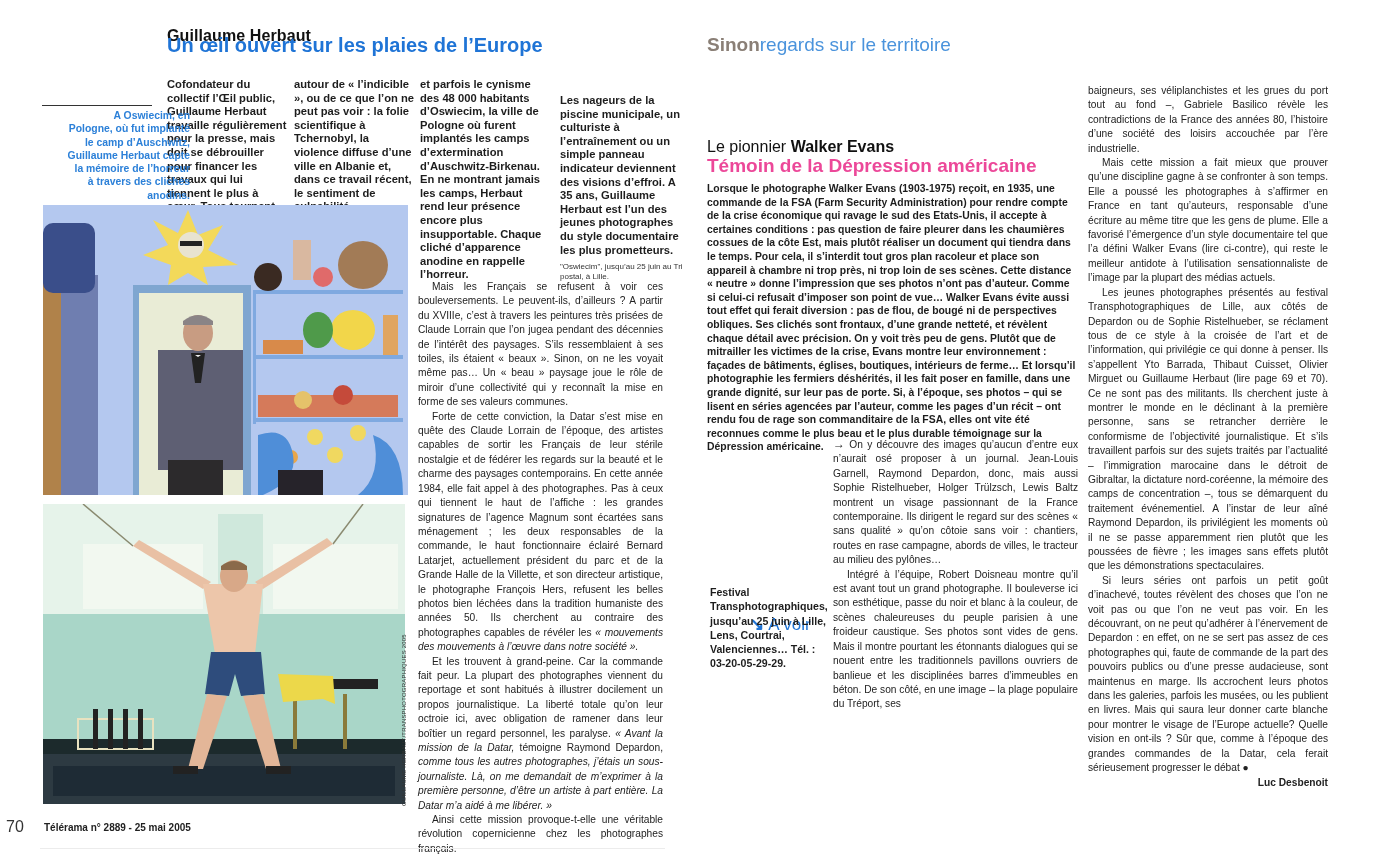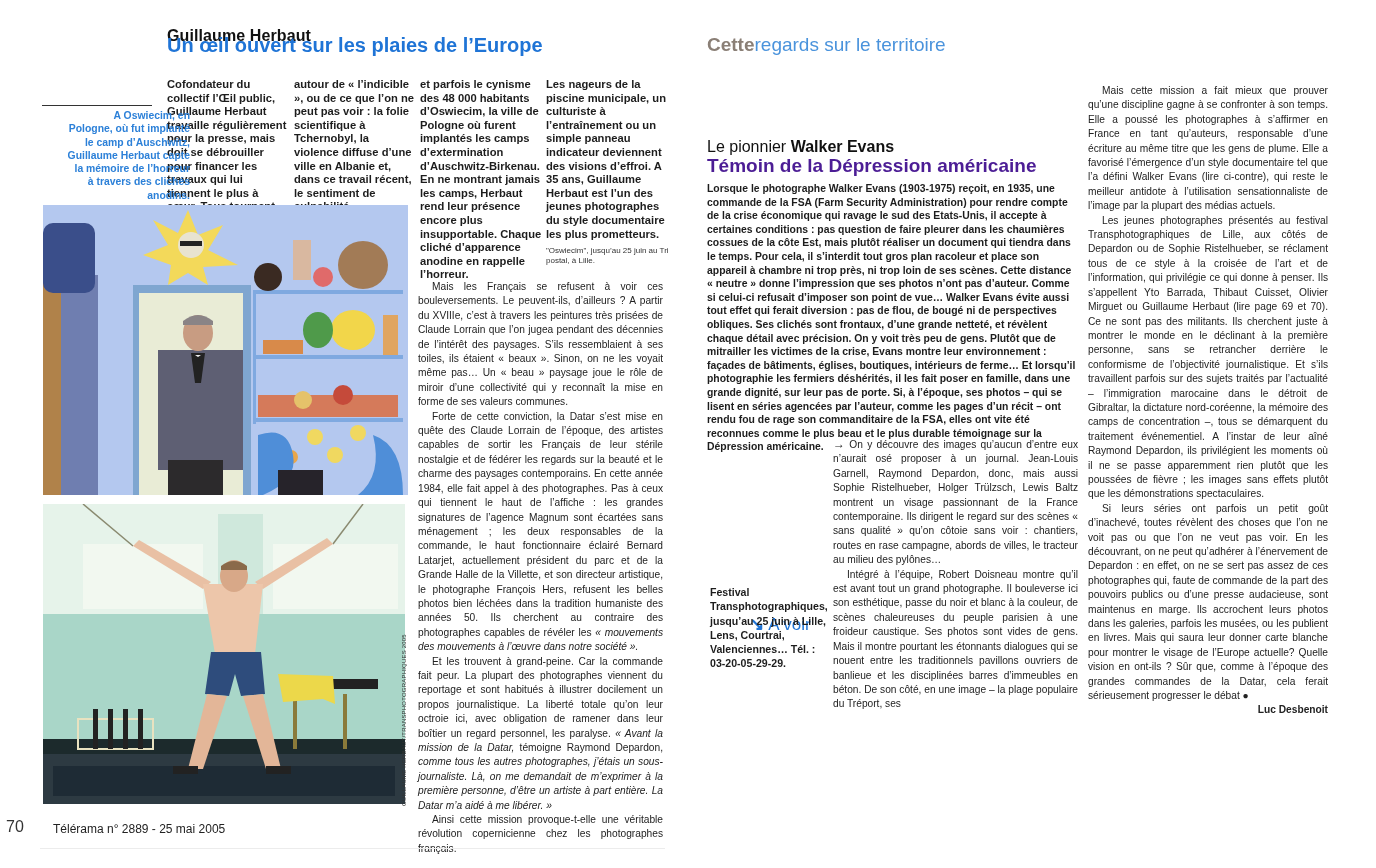--- a/index.html
+++ b/index.html
@@ -8,48 +8,48 @@
   .abs { position:absolute; }
   p { margin:0; }
 
   
   #author-name { left:167px; top:27px; font-size:16px; font-weight:bold; color:#111; letter-spacing:0.1px; }
   #left-headline { left:167px; top:34px; font-size:20px; font-weight:bold; color:#1f74d6; }
   .intro-col { position:absolute; top:78px; font-size:11.2px; font-weight:bold; line-height:13.6px; color:#1d1d1d; }
   #intro-col-1 { left:167px; width:122px; }
   #intro-col-2 { left:294px; width:122px; }
   #intro-col-3 { left:420px; width:122px; }
-  #intro-col-4 { left:546px; width:125px; }
+  #intro-col-4 { left:560px; width:125px;margin-top:16px; }
   #exhibit-note { font-weight:normal; font-size:8px; line-height:10px; margin-top:5px; color:#333; }
 
   #caption-rule { left:42px; top:105px; width:110px; height:1px; background:#333; }
   #caption { left:30px; top:109px; width:123px; text-align:right; font-size:10.4px; font-weight:bold; line-height:13.3px; color:#2c80d8;margin-left:37px; }
 
   .photo { position:absolute; overflow:hidden; }
   #photo-officer { left:43px; top:205px; width:365px; height:290px; background:#a8c0e8; }
   #photo-swimmer { left:43px; top:504px; width:362px; height:300px; background:#b9ddd2; }
   #photo-credit { left:401px; top:806px; transform-origin:0 0; transform:rotate(-90deg); font-size:6px; letter-spacing:0.2px; color:#333; white-space:nowrap; }
 
   .body-col { position:absolute; font-size:10.2px; line-height:14.4px; text-align:justify; color:#222; }
   .body-col p.indent { text-indent:14px; }
   #left-body { left:418px; top:280px; width:245px; }
   .arrow { font-weight:bold; font-size:12px; }
 
   #page-number { left:6px; top:818px; font-size:16px; color:#333; }
-  #footer-issue { left:44px; top:822px; font-size:12px; font-weight:normal; color:#222;margin-left:9px; }
+  #footer-issue { left:44px; top:822px; font-size:10px; font-weight:bold; color:#222; }
   #left-bottom-rule { left:40px; top:848px; width:625px; height:1px; background:#ececec; }
 
   
   #section-kicker { left:707px; top:34px; font-size:19px; }
   #kicker-photo { color:#8a7f76; font-weight:bold; }
   #kicker-rest { color:#4a93dc;margin-top:24px; }
 
   #evans-pre { left:707px; top:138px; font-size:16px; color:#111; }
   #evans-pre b { font-weight:bold; }
-  #evans-headline { left:707px; top:155px; font-size:19px; font-weight:bold; color:#4c1d95; }
+  #evans-headline { left:707px; top:155px; font-size:19px; font-weight:bold; color:#ec4899; }
   #evans-lede { left:707px; top:182px; width:370px; font-size:10.4px; font-weight:bold; line-height:13.6px; color:#1d1d1d; }
 
   #right-col-1 { left:833px; top:437px; width:245px; }
   #right-col-2 { left:1088px; top:84px; width:240px; }
   #signature { font-weight:bold; float:right; }
 
   #avoir-title { left:750px; top:566px; font-size:17px; color:#1f74d6;margin-top:48px; }
   #avoir-icon { display:inline-block; font-weight:bold; margin-right:4px; }
   #avoir-text { left:710px; top:585px; width:120px; font-size:10.6px; font-weight:bold; line-height:14.3px; color:#1d1d1d; }
 </style>
@@ -170,36 +170,37 @@
   <p class="indent"><span>Forte de cette conviction, la Datar s’est mise en quête des Claude Lorrain de l’époque, des artistes capables de sortir les Français de leur stérile nostalgie et de fédérer les regards sur la beauté et le charme des paysages contemporains. En cette année 1984, elle fait appel à des photographes. Pas à ceux qui tiennent le haut de l’affiche : les grandes signatures de l’agence Magnum sont écartées sans ménagement ; les deux responsables de la commande, le haut fonctionnaire éclairé Bernard Latarjet, actuellement président du parc et de la Grande Halle de la Villette, et son directeur artistique, le photographe François Hers, refusent les belles photos bien léchées dans la tradition humaniste des années 50. Ils cherchent au contraire des photographes capables de révéler les </span><i>« mouvements des mouvements à l’œuvre dans notre société ».</i></p>
   <p class="indent"><span>Et les trouvent à grand-peine. Car la commande fait peur. La plupart des photographes viennent du reportage et sont habitués à illustrer docilement un propos journalistique. La liberté totale qu’on leur octroie ici, avec obligation de ramener dans leur boîtier un regard personnel, les paralyse. </span><i>« Avant la mission de la Datar,</i><span> témoigne Raymond Depardon, </span><i>comme tous les autres photographes, j’étais un sous-journaliste. Là, on me demandait de m’exprimer à la première personne, d’être un artiste à part entière. La Datar m’a aidé à me libérer. »</i></p>
   <p class="indent"><span>Ainsi cette mission provoque-t-elle une véritable révolution copernicienne chez les photographes français.</span> </p>
 </div>
 
 <div class="abs" id="page-number">70</div>
 <div class="abs" id="footer-issue">Télérama n° 2889 - 25 mai 2005</div>
 <div class="abs" id="left-bottom-rule"></div>
 
 <div class="abs" id="section-kicker">
-  <span id="kicker-photo">Cette</span><span id="kicker-rest">regards sur le territoire</span>
+  <span id="kicker-photo">Sinon</span><span id="kicker-rest">regards sur le territoire</span>
 </div>
 
 <div class="abs" id="evans-pre">
   <span>Le pionnier </span><b>Walker Evans</b>
 </div>
 <div class="abs" id="evans-headline">Témoin de la Dépression américaine</div>
 <div class="abs" id="evans-lede">Lorsque le photographe Walker Evans (1903-1975) reçoit, en 1935, une commande de la FSA (Farm Security Administration) pour rendre compte de la crise économique qui ravage le sud des Etats-Unis, il accepte à certaines conditions : pas question de faire pleurer dans les chaumières cossues de la côte Est, mais plutôt réaliser un document qui tiendra dans le temps. Pour cela, il s’interdit tout gros plan racoleur et place son appareil à chambre ni trop près, ni trop loin de ses scènes. Cette distance « neutre » donne l’impression que ses photos n’ont pas d’auteur. Comme si celui-ci refusait d’imposer son point de vue… Walker Evans évite aussi tout effet qui ferait diversion : pas de flou, de bougé ni de perspectives obliques. Ses clichés sont frontaux, d’une grande netteté, et révèlent chaque détail avec précision. On y voit très peu de gens. Plutôt que de mitrailler les victimes de la crise, Evans montre leur environnement : façades de bâtiments, églises, boutiques, intérieurs de ferme… Et lorsqu’il photographie les fermiers déshérités, il les fait poser en famille, dans une grande dignité, sur leur pas de porte. Si, à l’époque, ses photos – qui se lisent en séries agencées par l’auteur, comme les pages d’un récit – ont rendu fou de rage son commanditaire de la FSA, elles ont vite été reconnues comme le plus beau et le plus durable témoignage sur la Dépression américaine.</div>
 
 <div class="abs" id="avoir-title">
   <span id="avoir-icon">↘</span><span>A voir</span>
 </div>
 <div class="abs" id="avoir-text">Festival Transphotographiques, jusqu’au 25 juin à Lille, Lens, Courtrai, Valenciennes… Tél. : 03-20-05-29-29.</div>
 
 <div class="body-col" id="right-col-1">
   <p><span class="arrow">→</span> <span>On y découvre des images qu’aucun d’entre eux n’aurait osé proposer à un journal. Jean-Louis Garnell, Raymond Depardon, donc, mais aussi Sophie Ristelhueber, Holger Trülzsch, Lewis Baltz montrent un visage passionnant de la France contemporaine. Ils dirigent le regard sur des scènes « sans qualité » qu’on côtoie sans voir : chantiers, routes en rase campagne, abords de villes, le tracteur au milieu des pylônes…</span></p>
   <p class="indent">Intégré à l’équipe, Robert Doisneau montre qu’il est avant tout un grand photographe. Il bouleverse ici son esthétique, passe du noir et blanc à la couleur, de scènes chaleureuses du peuple parisien à une froideur caustique. Ses photos sont vides de gens. Mais il montre pourtant les étonnants dialogues qui se nouent entre les traditionnels pavillons ouvriers de banlieue et les disciplinées barres d’immeubles en béton. De son côté, en une image – la plage populaire du Tréport, ses</p>
 </div>
 
 <div class="body-col" id="right-col-2">
+  <p>baigneurs, ses véliplanchistes et les grues du port tout au fond –, Gabriele Basilico révèle les contradictions de la France des années 80, l’histoire d’une société des loisirs accouchée par l’ère industrielle.</p>
   <p class="indent">Mais cette mission a fait mieux que prouver qu’une discipline gagne à se confronter à son temps. Elle a poussé les photographes à s’affirmer en France en tant qu’auteurs, responsable d’une écriture au même titre que les gens de plume. Elle a favorisé l’émergence d’un style documentaire tel que l’a défini Walker Evans (lire ci-contre), qui reste le meilleur antidote à l’utilisation sensationnaliste de l’image par la plupart des médias actuels.</p>
   <p class="indent">Les jeunes photographes présentés au festival Transphotographiques de Lille, aux côtés de Depardon ou de Sophie Ristelhueber, se réclament tous de ce style à la croisée de l’art et de l’information, qui privilégie ce qui donne à penser. Ils s’appellent Yto Barrada, Thibaut Cuisset, Olivier Mirguet ou Guillaume Herbaut (lire page 69 et 70). Ce ne sont pas des militants. Ils cherchent juste à montrer le monde en le déclinant à la première personne, sans se retrancher derrière le conformisme de l’objectivité journalistique. Et s’ils travaillent parfois sur des sujets traités par l’actualité – l’immigration marocaine dans le détroit de Gibraltar, la dictature nord-coréenne, la mémoire des camps de concentration –, tous se démarquent du traitement événementiel. A l’instar de leur aîné Raymond Depardon, ils privilégient les moments où il ne se passe apparemment rien plutôt que les poussées de fièvre ; les images sans effets plutôt que les démonstrations spectaculaires.</p>
   <p class="indent"><span>Si leurs séries ont parfois un petit goût d’inachevé, toutes révèlent des choses que l’on ne voit pas ou que l’on ne veut pas voir. En les découvrant, on ne peut qu’adhérer à l’énervement de Depardon : en effet, on ne se sert pas assez de ces photographes qui, faute de commande de la part des pouvoirs publics ou d’une presse audacieuse, sont maintenus en marge. Ils accrochent leurs photos dans les galeries, parfois les musées, ou les publient en livres. Mais qui saura leur donner carte blanche pour montrer le visage de l’Europe actuelle? Quelle vision en ont-ils ? Sûr que, comme à l’époque des grandes commandes de la Datar, cela ferait sérieusement progresser le débat</span> <span>●</span><span id="signature">Luc Desbenoit</span></p>
 </div>
 
 </body></html>

